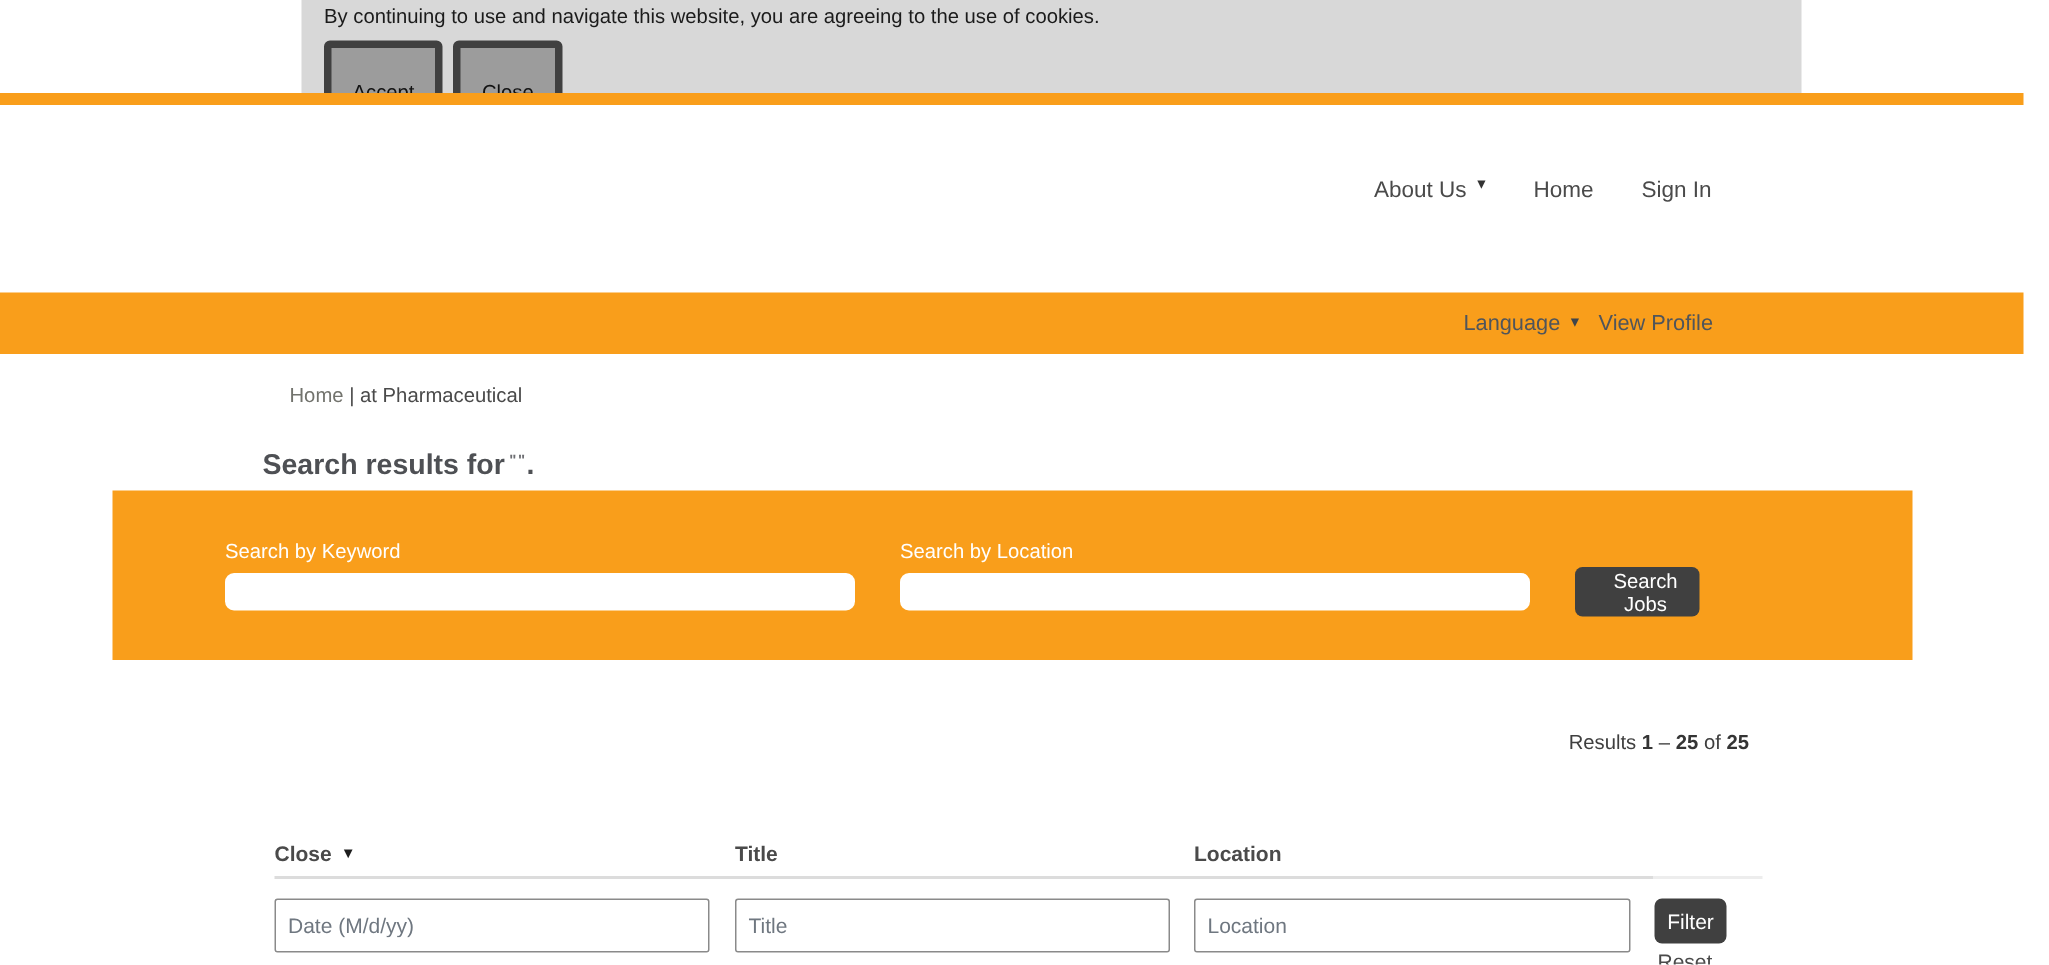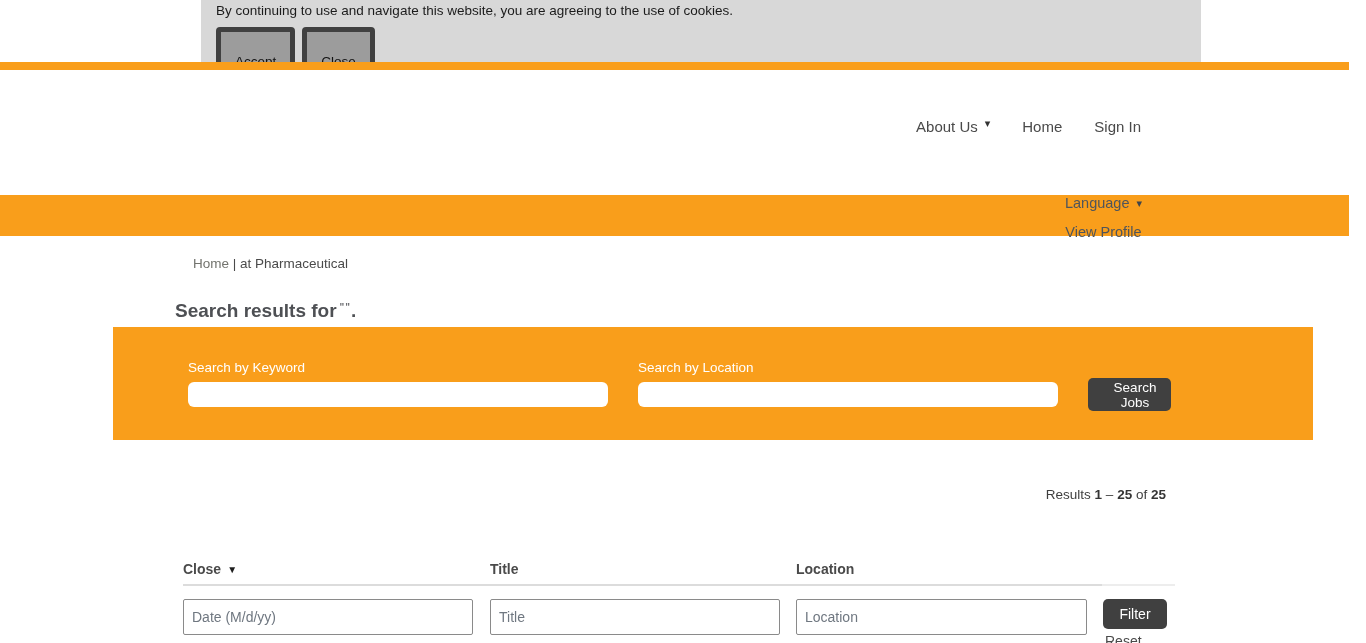--- a/index.html
+++ b/index.html
@@ -12,21 +12,21 @@
   .cookie-message { position:absolute; left:15px; top:3px; font-size:13.5px; color:#1b1b1b; }
   .cookie-buttons { position:absolute; left:15px; top:27px; display:flex; gap:7px; }
   .cookie-btn { background:#9c9c9c; border:5px solid #404040; border-radius:4px;
                 font-size:13.5px; color:#121212; padding:22px 14px; height:30px;
                 font-family:inherit; cursor:pointer; }
 
   
   .orange-strip { position:absolute; left:0; top:62px; width:1349px; height:8px; background:#F99E1B; }
   .utility-bar { position:absolute; left:0; top:195px; width:1349px; height:41px; background:#F99E1B; }
   .utility-inner { position:absolute; right:207px; top:0; height:41px; display:flex;
-                   align-items:center; gap:13px; font-size:14.5px; color:#50555b;flex-direction:column; }
+                   align-items:center; gap:13px; font-size:14.5px; color:#50555b; }
   .utility-item { cursor:pointer; display:flex; align-items:center; gap:7px; }
   .caret { font-size:11px; color:#3f454b; line-height:1; }
 
   
   .site-header { position:absolute; left:0; top:70px; width:1349px; height:125px; background:#fff; }
   .logo { position:absolute; left:196px; top:20px; width:72px; text-align:center; cursor:pointer; }
   .logo-sun { font-family:"Liberation Serif", serif; font-size:27px; color:#75767a;
               letter-spacing:2px; line-height:1; margin-top:1px; }
   .logo-pharma { font-size:10.5px; letter-spacing:4px; color:#75767a; margin-top:2px; }
   .main-nav { position:absolute; right:208px; top:48px; display:flex; gap:32px;
@@ -34,21 +34,21 @@
   .nav-item { cursor:pointer; display:flex; align-items:flex-start; gap:7px; }
   .nav-caret { font-size:11px; color:#333; line-height:1; }
 
   
   .breadcrumb { position:absolute; left:193px; top:256px; font-size:13.5px; color:#4a4a4a; }
   .breadcrumb-home { color:#72736d; cursor:pointer; }
   .page-title { position:absolute; left:175px; top:300px; font-size:19px; font-weight:bold; color:#4e5054; }
   .title-query { font-size:10px; vertical-align:6px; letter-spacing:1px; margin-left:3px; color:#6d6e72; }
 
   
-  .search-panel { position:absolute; left:75px; top:327px; width:1200px; height:113px; background:#F99E1B;margin-left:38px; }
+  .search-panel { position:absolute; left:75px; top:327px; width:1200px; height:113px; background:#F99E1B; }
   .sp-label { position:absolute; top:33px; font-size:13.5px; color:#ffffff; }
   .sp-label-keyword { left:75px; }
   .sp-label-location { left:525px; }
   .sp-input { position:absolute; top:55px; width:420px; height:25px; border:none; border-radius:6px;
               padding:0 10px; font-size:13px; font-family:inherit; }
   .sp-input-keyword { left:75px; }
   .sp-input-location { left:525px; }
   .sp-submit { position:absolute; left:975px; top:51px; width:83px; height:33px; background:#404040;
                color:#fff; border:none; border-radius:5px; font-size:13.5px; font-family:inherit; cursor:pointer;padding-left:11px; }
 
@@ -62,21 +62,21 @@
   .col-1 { width:307px; } .col-2 { width:306px; } .col-3 { width:307px; } .col-4 { width:72px; }
   .th { cursor:pointer; display:flex; align-items:center; gap:6px; }
   .sort-icon { font-size:10px; color:#1d1d1d; }
   .head-divider { margin-top:7px; height:2px;
                   background:linear-gradient(to right,#dcdcdc 0,#dcdcdc 919px,#ededed 919px,#ededed 100%); }
   .filter-row { display:flex; margin-top:13px; }
   .filter-input { width:290px; height:25px; border:1px solid #8a8a8a; border-radius:2px;
                   padding:17px 8px; font-size:14px; color:#333; font-family:inherit; }
   .filter-input::placeholder, .sp-input::placeholder { color:#6f7780; opacity:1; }
   .col-3 .filter-input { width:291px; }
-  .filter-btn { width:64px; height:30px; background:#404040; color:#fff; border:none; border-radius:5px;
+  .filter-btn { width:48px; height:30px; background:#404040; color:#fff; border:none; border-radius:5px;
                 font-size:14px; font-family:inherit; cursor:pointer; display:block; }
   .reset-link { margin-top:4px; font-size:14px; color:#4a4a4a; cursor:pointer; padding-left:2px; }
 </style>
 </head>
 <body>
 
 <div class="page">
 
   <div class="cookie-banner">
     <div class="cookie-message">By continuing to use and navigate this website, you are agreeing to the use of cookies.</div>

